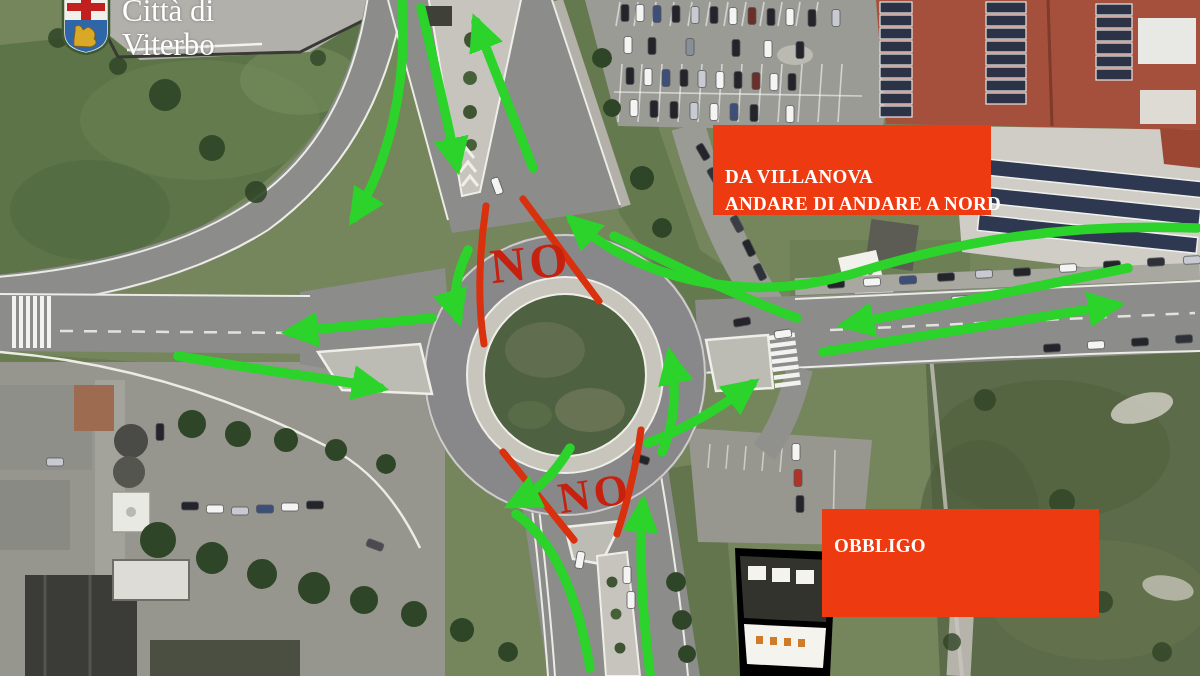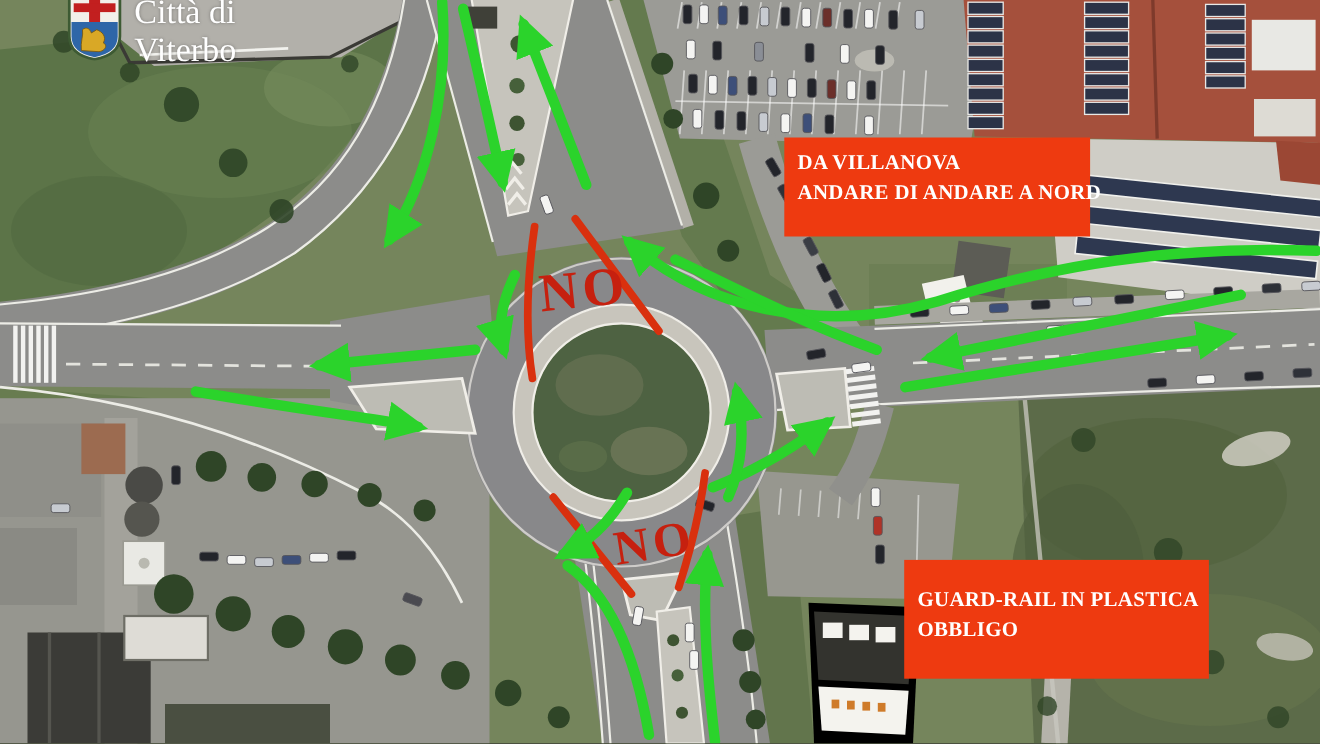--- a/index.html
+++ b/index.html
@@ -17,21 +17,21 @@
   #basesvg{position:absolute;left:0;top:0;}
   .ga{stroke:var(--arrow-green);fill:none;}
   .gahead{fill:var(--arrow-green);}
   .rl{stroke:var(--marking-red);fill:none;stroke-linecap:round;}
   .callout{
     position:absolute;background:var(--callout-bg);color:var(--callout-text);
     font-weight:bold;font-size:19px;letter-spacing:.3px;line-height:27px;
     padding:0 12px;box-sizing:border-box;
   }
   .callout .ln{white-space:nowrap;}
-  #callout-villanova{left:713px;top:125px;width:278px;height:90px;padding-top:10px;}
+  #callout-villanova{left:713px;top:125px;width:278px;height:90px;padding-top:38px;}
   #callout-chiusure{left:822px;top:509px;width:277px;height:108px;padding-top:23px;}
   .no-label{
     position:absolute;color:var(--no-red);font-weight:bold;
     letter-spacing:4px;line-height:1;
   }
   #no-top{left:490px;top:238px;font-size:49px;transform:rotate(-6deg);}
   #no-bottom{left:558px;top:472px;font-size:44px;transform:rotate(-9deg);}
   #logo{position:absolute;left:60px;top:-7px;display:flex;gap:10px;align-items:flex-start;}
   #logo-text{
     color:#fff;font-size:31px;line-height:1.1;margin-top:1px;
@@ -458,21 +458,20 @@
 </svg>
 
 <div class="no-label" id="no-top">NO</div>
 <div class="no-label" id="no-bottom">NO</div>
 
 <div class="callout" id="callout-villanova">
   <div class="ln">DA VILLANOVA</div>
   <div class="ln">ANDARE DI ANDARE A NORD</div>
 </div>
 <div class="callout" id="callout-chiusure">
-  <div class="ln">GUARD-RAIL IN PLASTICA</div>
   <div class="ln">OBBLIGO</div>
 </div>
 
 <div id="logo">
   <svg width="52" height="62" viewBox="0 0 52 62">
     <path d="M26,1 L49,1 L49,40 Q49,57 26,61 Q3,57 3,40 L3,1 Z" fill="#f2f0ea" stroke="#3d5a33" stroke-width="2.5"></path>
     <rect x="21" y="2" width="10" height="25" fill="#c21f1f"></rect>
     <rect x="7" y="10" width="38" height="8" fill="#c21f1f"></rect>
     <path d="M5,27 L47,27 L47,40 Q47,55 26,59 Q5,55 5,40 Z" fill="#2e66a8"></path>
     <path d="M14,53 C13,45 16,39 15,34 C18,31 22,33 23,37 L28,34 C33,36 37,40 34,46 C38,48 36,53 30,54 Z" fill="#d9a826" stroke="#7a5a10" stroke-width="0.8"></path>

